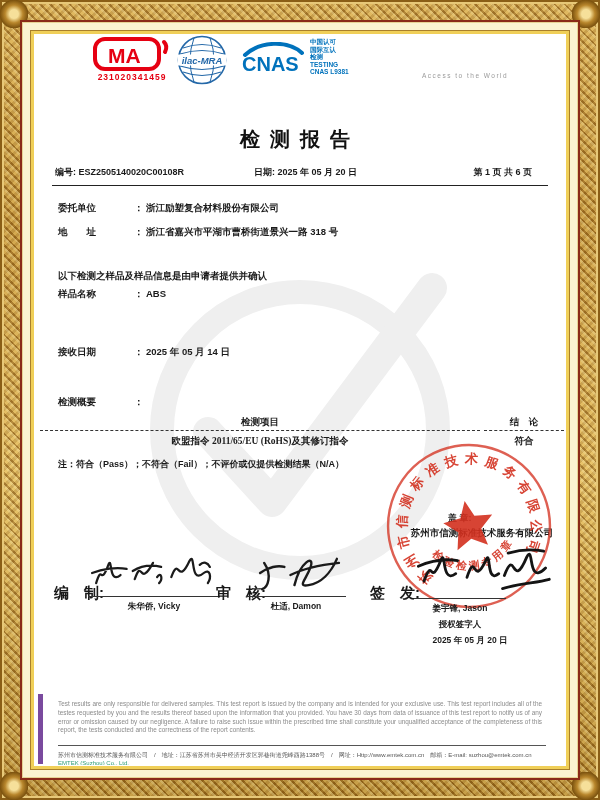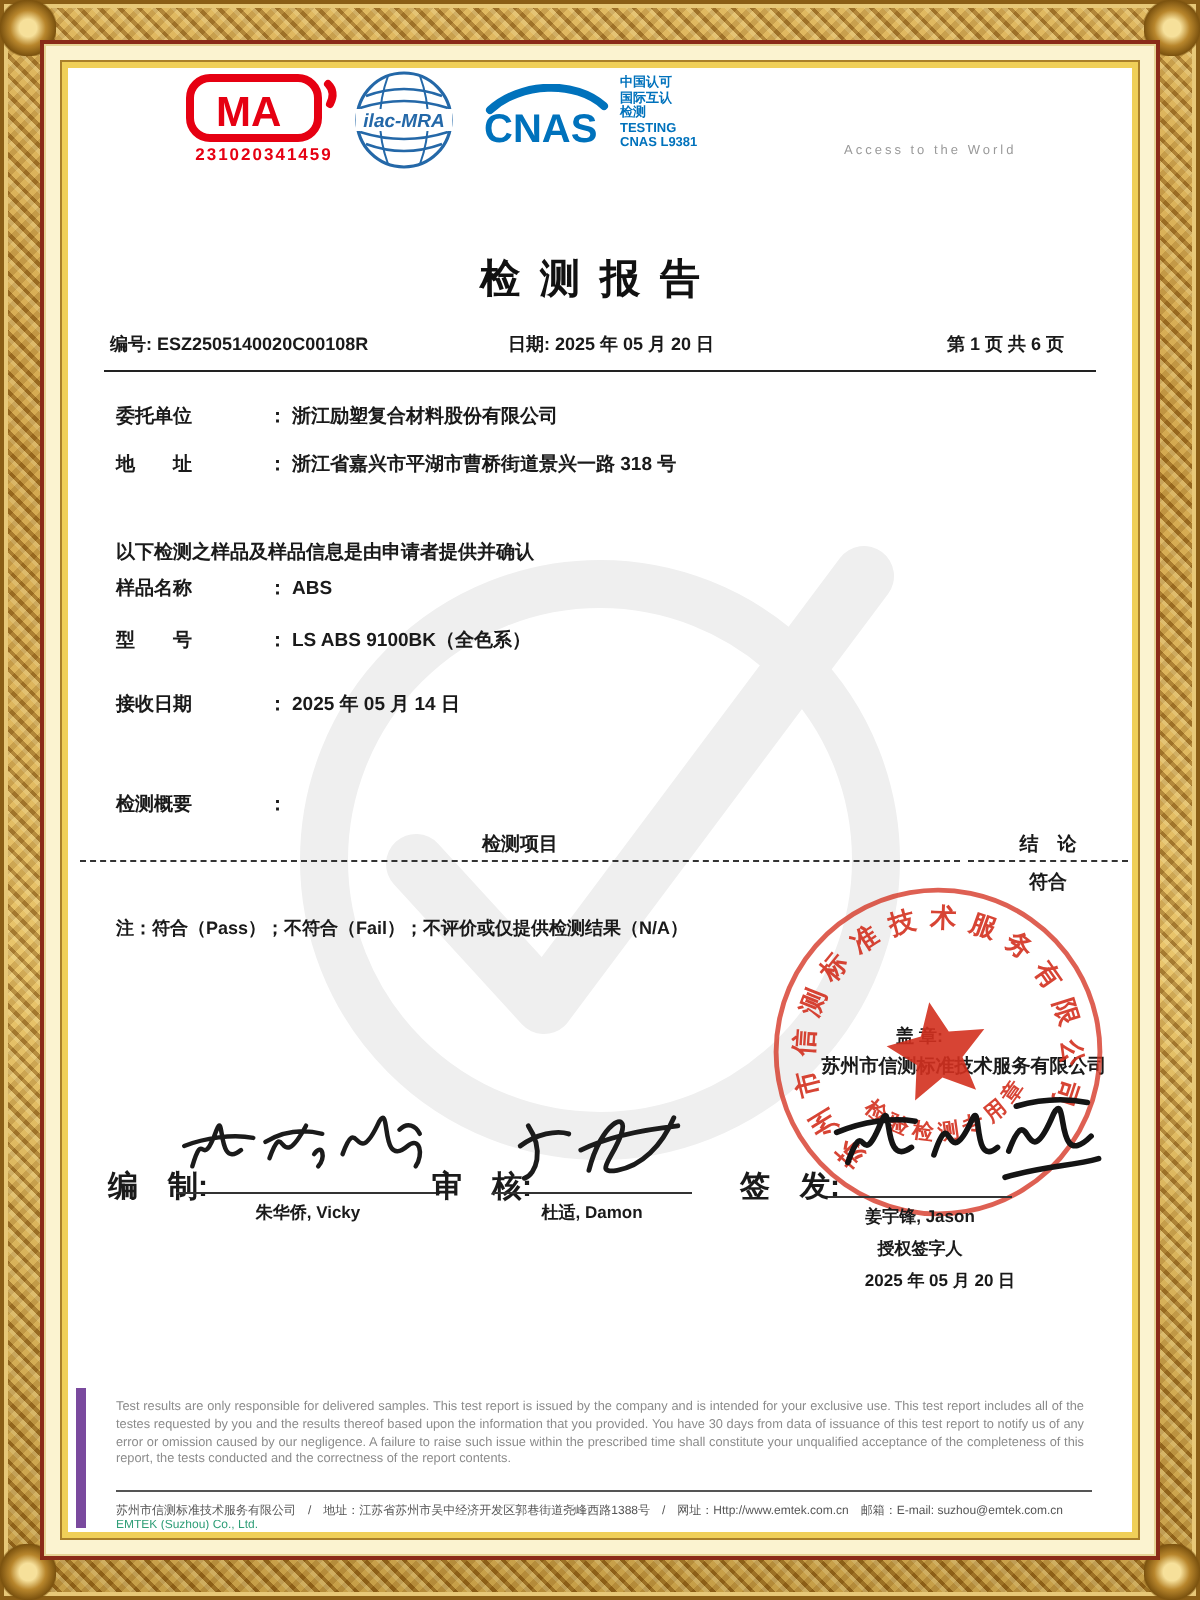--- a/index.html
+++ b/index.html
@@ -128,36 +128,34 @@
       </div>
       <div class="row" style="top:192px">
         <span class="lbl">地　　址</span><span class="sep">：</span><span class="val">浙江省嘉兴市平湖市曹桥街道景兴一路 318 号</span>
       </div>
 
       <div class="row" style="top:236px">以下检测之样品及样品信息是由申请者提供并确认</div>
 
       <div class="row" style="top:254px">
         <span class="lbl">样品名称</span><span class="sep">：</span><span class="val">ABS</span>
       </div>
-      <div class="row" style="top:280px">
-        <span class="lbl">型　　号</span><span class="sep">：</span><span class="val">LS ABS 9100BK（全色系）</span>
-      </div>
 
       <div class="row" style="top:312px">
         <span class="lbl">接收日期</span><span class="sep">：</span><span class="val">2025 年 05 月 14 日</span>
       </div>
 
       <div class="row" style="top:362px">
         <span class="lbl">检测概要</span><span class="sep">：</span><span class="val"></span>
       </div>
 
       <div class="tcell" style="left:10px;top:382px;width:432px">检测项目</div>
       <div class="tcell" style="left:452px;top:382px;width:76px">结　论</div>
       <div class="dashline" style="left:6px;top:396px;width:440px"></div>
       <div class="dashline" style="left:450px;top:396px;width:80px"></div>
+      <div class="tcell" style="left:10px;top:401px;width:432px">欧盟指令 2011/65/EU (RoHS)及其修订指令</div>
       <div class="tcell" style="left:452px;top:401px;width:76px">符合</div>
       <div class="notetx" style="left:24px;top:424px">注：符合（Pass）；不符合（Fail）；不评价或仅提供检测结果（N/A）</div>
 
       <div class="stamp-label" style="left:414px;top:478px">盖 章:</div>
       <div class="company" style="left:348px;top:493px;width:200px">苏州市信测标准技术服务有限公司</div>
 
       <svg class="abs" style="left:349px;top:406px;opacity:.9" width="172" height="172" viewBox="0 0 170 170">
         <defs>
           <path id="sealTop" d="M41.2,128.8 A62,62 0 1 1 128.8,128.8" fill="none"></path>
           <path id="sealBot" d="M43,105 A50,50 0 0 0 127,105" fill="none"></path>

